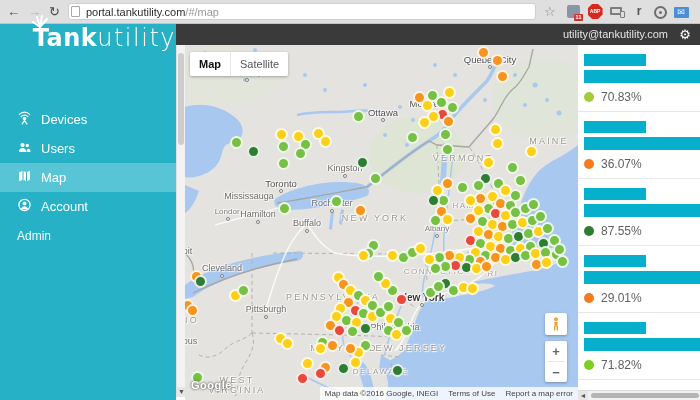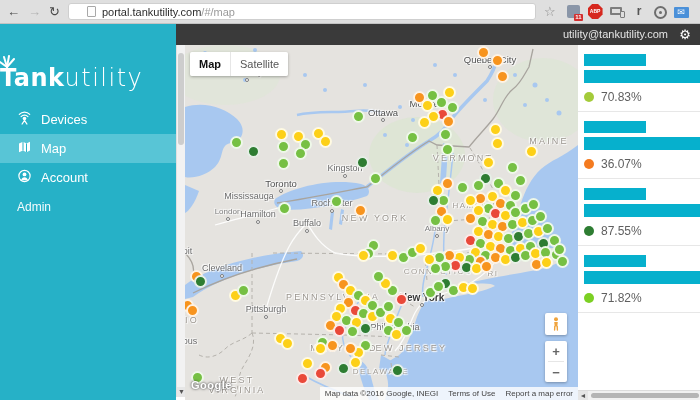--- a/index.html
+++ b/index.html
@@ -5,21 +5,21 @@
   * { margin:0; padding:0; box-sizing:border-box; }
   html,body { width:700px; height:400px; overflow:hidden; font-family:"Liberation Sans", sans-serif; }
   .screen { position:relative; width:700px; height:400px; background:#fff; }
 
   
   .browser { position:absolute; top:0; left:0; width:700px; height:24px; background:#dfdfdf;
              border-bottom:1px solid #c3c3c3; display:flex; align-items:center; padding:0 7px; gap:8px; }
   .nav-glyph { font-size:13px; line-height:1; color:#4a4a4a; cursor:default; }
   .nav-glyph.fwd { color:#b2b2b2; }
   .urlbar { width:468px; height:17px; background:#fff; border:1px solid #cfcfcf; border-radius:3px;
-            display:flex; align-items:center; padding:0 18px; gap:6px; }
+            display:flex; align-items:center; padding:0 2px; gap:6px; }
   .favicon { width:9px; height:11px; border:1px solid #a8a8a8; border-radius:1px; background:#fdfdfd; flex:none; }
   .urltext { font-size:11px; color:#2d2d2d; white-space:nowrap; }
   .urltext .frag { color:#9a9a9a; }
   .star { font-size:13px; color:#8a8a8a; line-height:1; }
   .extrow { display:flex; align-items:center; gap:7px; margin-left:2px; }
   .ext { width:15px; height:15px; position:relative; flex:none; }
   .ext .sq { width:13px; height:13px; margin:1px; background:#8a96a8; border-radius:2px; }
   .ext .badge { position:absolute; bottom:-2px; right:-2px; background:#d32f2f; color:#fff;
                 font-size:6px; line-height:7px; padding:0 1px; border-radius:1px; font-weight:bold; }
   .ext.abp { background:#d6281e; clip-path:polygon(30% 0,70% 0,100% 30%,100% 70%,70% 100%,30% 100%,0 70%,0 30%);
@@ -31,21 +31,21 @@
   .ext.target:after { content:""; position:absolute; left:50%; top:50%; width:3px; height:3px; margin:-1.5px;
                       background:#6e6e6e; border-radius:50%; }
   .ext.mail { background:#4a90d9; height:11px; margin-top:2px; border-radius:1px; color:#fff;
               font-size:9px; line-height:11px; text-align:center; }
 
   
   .app { position:absolute; top:24px; left:0; width:700px; height:376px; display:flex; }
 
   
   .sidebar { width:176px; height:376px; background:#26b1c7; position:relative; flex:none; }
-  .logo { position:relative; display:block; text-align:left; padding-top:40px; height:81px; color:#fff; }
+  .logo { position:relative; display:block; text-align:right; height:81px; color:#fff; }
   .logo-inner { position:relative; display:inline-block; }
   .logo-rays { position:absolute; left:-3px; top:-9px; }
   .logo-bold { font-family:"DejaVu Sans", sans-serif; font-weight:700; font-size:24px; letter-spacing:0.5px; }
   .logo-light { font-family:"DejaVu Sans", sans-serif; font-weight:200; font-size:24px; letter-spacing:1.5px; }
   .nav-item { height:29px; display:flex; align-items:center; gap:9px; padding-left:17px;
               color:#fff; font-size:13px; cursor:pointer; }
   .nav-item.active { background:#58c5d6; }
   .nav-item svg { flex:none; }
   .admin-item { height:29px; display:flex; align-items:center; padding-left:17px; color:#f2fbfd; font-size:12px; cursor:pointer; }
 
@@ -161,20 +161,29 @@
       </div>
       <nav id="nav">
           <div class="nav-item">
             <span><svg width="15" height="14" viewBox="0 0 14 14">
                 <circle cx="7" cy="7.6" r="1.8" fill="#fff"></circle>
                 <path d="M4.6,13 L7,9.4 L9.4,13" stroke="#fff" stroke-width="1.3" fill="none" stroke-linecap="round"></path>
                 <path d="M3.6,5.6 A4.6,4.6 0 0 1 10.4,5.6" stroke="#fff" stroke-width="1.2" fill="none" stroke-linecap="round"></path>
                 <path d="M1.8,3.4 A7,7 0 0 1 12.2,3.4" stroke="#fff" stroke-width="1.2" fill="none" stroke-linecap="round"></path>
               </svg></span>
             <span>Devices</span>
+          </div>
+          <div class="nav-item">
+            <span><svg width="15" height="14" viewBox="0 0 14 14">
+                <circle cx="5" cy="5" r="2.1" fill="#fff"></circle>
+                <circle cx="9.8" cy="5.5" r="1.7" fill="#fff"></circle>
+                <path d="M1.4,12 C1.4,9 3,8 5,8 C7,8 8.6,9 8.6,12 Z" fill="#fff"></path>
+                <path d="M9,12 C9.2,9.8 9.8,8.7 10.8,8.7 C12.2,8.7 13,9.7 13,12 Z" fill="#fff"></path>
+              </svg></span>
+            <span>Users</span>
           </div>
           <div class="nav-item active">
             <span><svg width="15" height="14" viewBox="0 0 14 14">
                 <path d="M1.5,3.5 L5.5,1.8 L9,3.5 L12.5,1.8 L12.5,10.5 L9,12.2 L5.5,10.5 L1.5,12.2 Z" fill="#fff"></path>
                 <path d="M5.5,1.8 L5.5,10.5 M9,3.5 L9,12.2" stroke="#26b1c7" stroke-width="1" fill="none"></path>
               </svg></span>
             <span>Map</span>
           </div>
           <div class="nav-item">
             <span><svg width="15" height="14" viewBox="0 0 14 14">
@@ -565,20 +574,28 @@
                 <div class="bar2" style="background: rgb(6, 176, 205);"></div>
                 <div class="pctrow">
                   <span class="pdot" style="background: rgb(46, 125, 50);"></span>
                   <span class="pct">87.55%</span>
                 </div>
               </div>
               <div class="pitem">
                 <div class="bar1" style="background: rgb(6, 176, 205);"></div>
                 <div class="bar2" style="background: rgb(6, 176, 205);"></div>
                 <div class="pctrow">
+                  <span class="pdot" style="background: rgb(244, 123, 32);"></span>
+                  <span class="pct">29.01%</span>
+                </div>
+              </div>
+              <div class="pitem">
+                <div class="bar1" style="background: rgb(6, 176, 205);"></div>
+                <div class="bar2" style="background: rgb(6, 176, 205);"></div>
+                <div class="pctrow">
                   <span class="pdot" style="background: rgb(124, 208, 35);"></span>
                   <span class="pct">71.82%</span>
                 </div>
               </div>
             </div>
           <div class="hscroll">
             <span class="harrow">◄</span>
             <div class="hthumb"></div>
           </div>
         </div>

